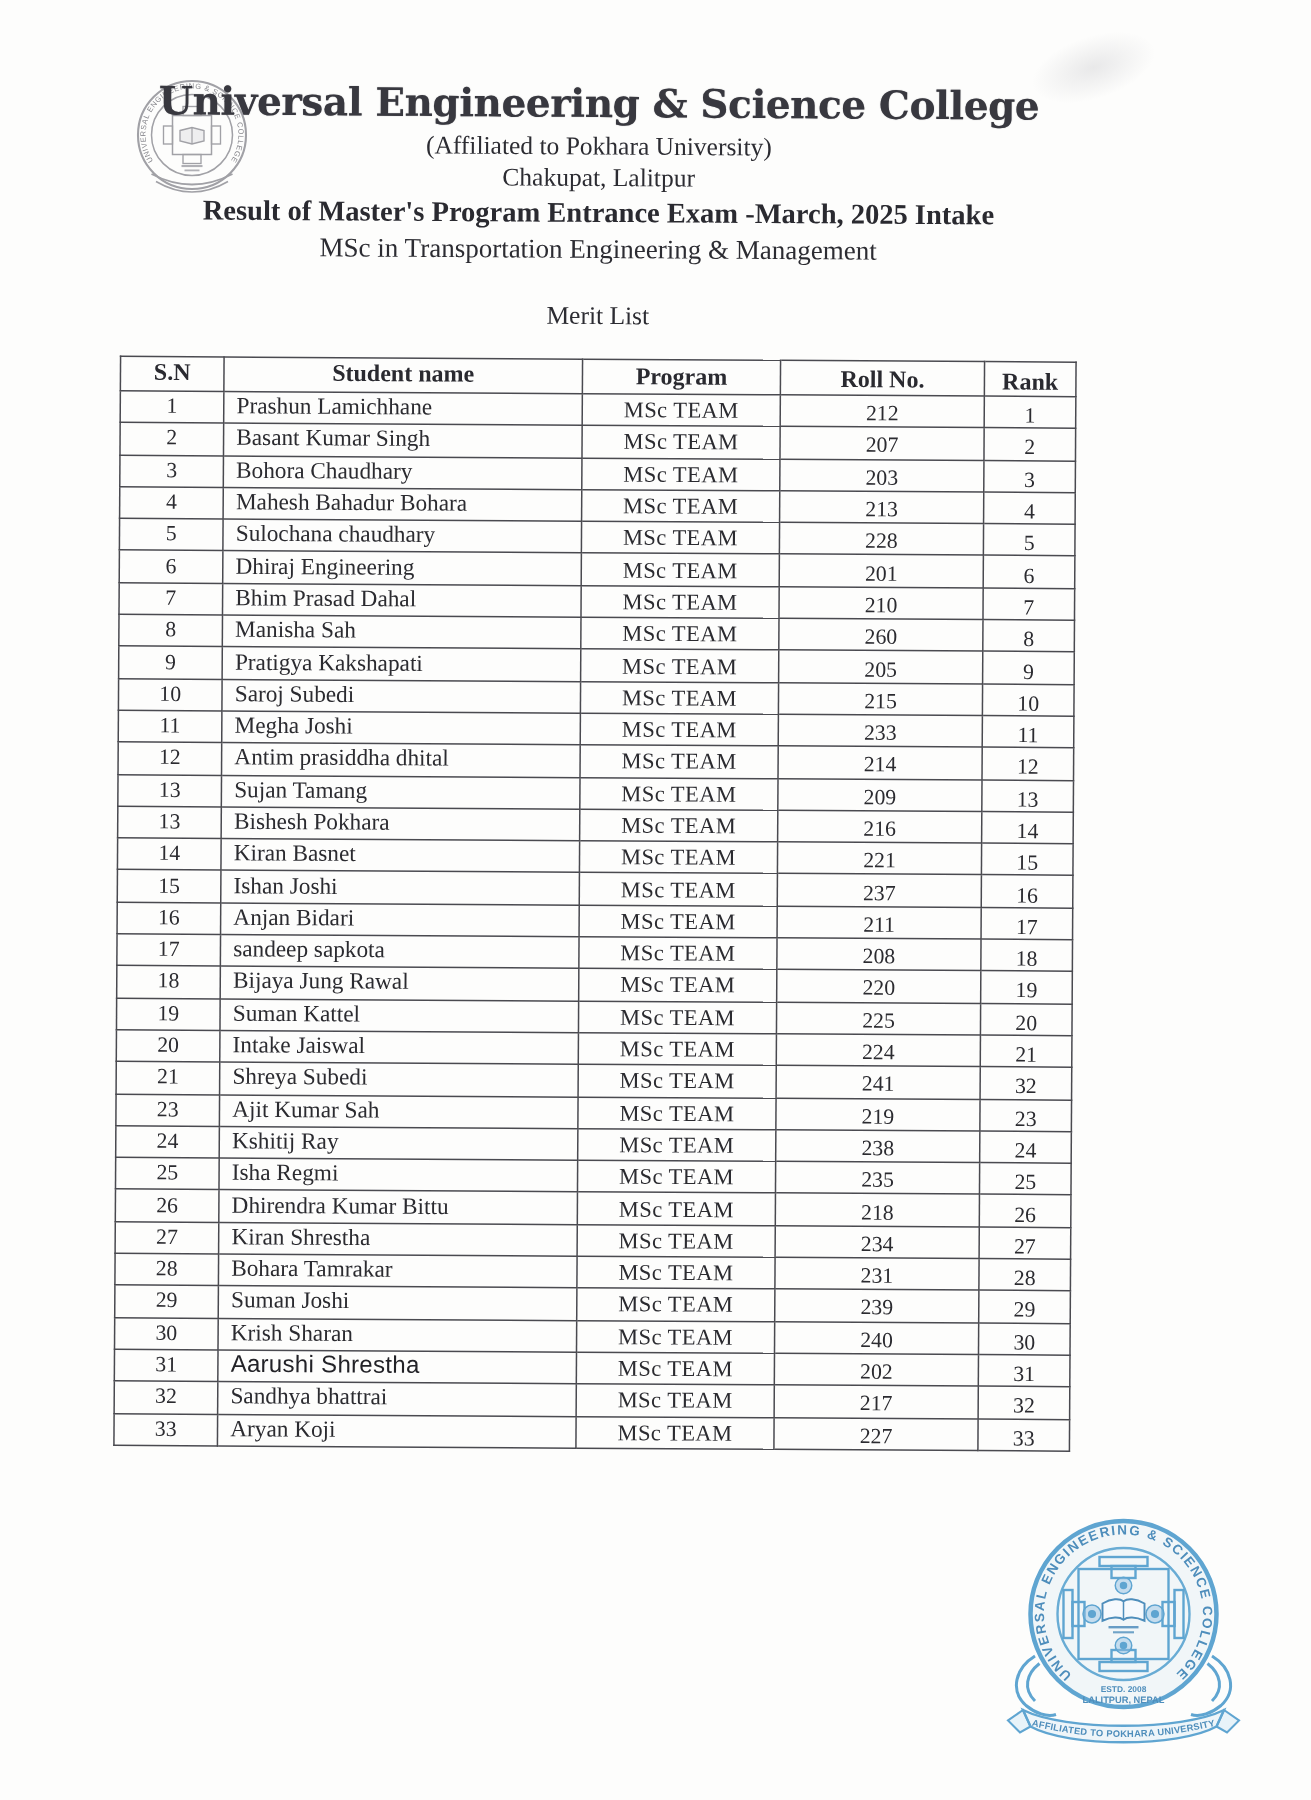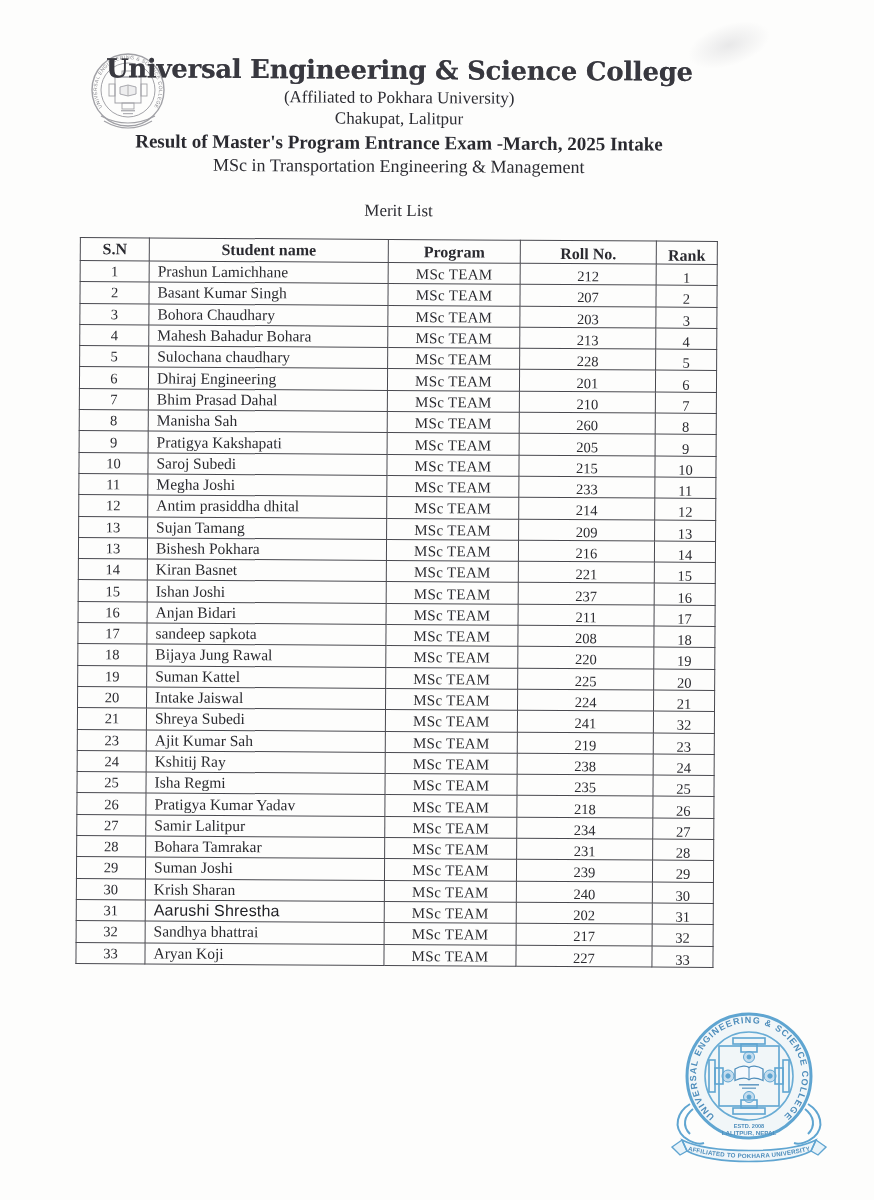--- a/index.html
+++ b/index.html
@@ -289,28 +289,28 @@
           </tr>
           <tr>
             <td class="c-sn"><span>25</span></td>
             <td class="c-name"><span>Isha Regmi</span></td>
             <td class="c-program"><span class="dn1">MSc TEAM</span></td>
             <td class="c-roll"><span class="dn2">235</span></td>
             <td class="c-rank"><span class="dn3">25</span></td>
           </tr>
           <tr>
             <td class="c-sn"><span>26</span></td>
-            <td class="c-name"><span>Pratigya Kumar Yadav</span></td>
+            <td class="c-name"><span>Dhirendra Kumar Bittu</span></td>
             <td class="c-program"><span class="dn1">MSc TEAM</span></td>
             <td class="c-roll"><span class="dn2">218</span></td>
             <td class="c-rank"><span class="dn3">26</span></td>
           </tr>
           <tr>
             <td class="c-sn"><span>27</span></td>
-            <td class="c-name"><span>Samir Lalitpur</span></td>
+            <td class="c-name"><span>Kiran Shrestha</span></td>
             <td class="c-program"><span class="dn1">MSc TEAM</span></td>
             <td class="c-roll"><span class="dn2">234</span></td>
             <td class="c-rank"><span class="dn3">27</span></td>
           </tr>
           <tr>
             <td class="c-sn"><span>28</span></td>
             <td class="c-name"><span>Bohara Tamrakar</span></td>
             <td class="c-program"><span class="dn1">MSc TEAM</span></td>
             <td class="c-roll"><span class="dn2">231</span></td>
             <td class="c-rank"><span class="dn3">28</span></td>

